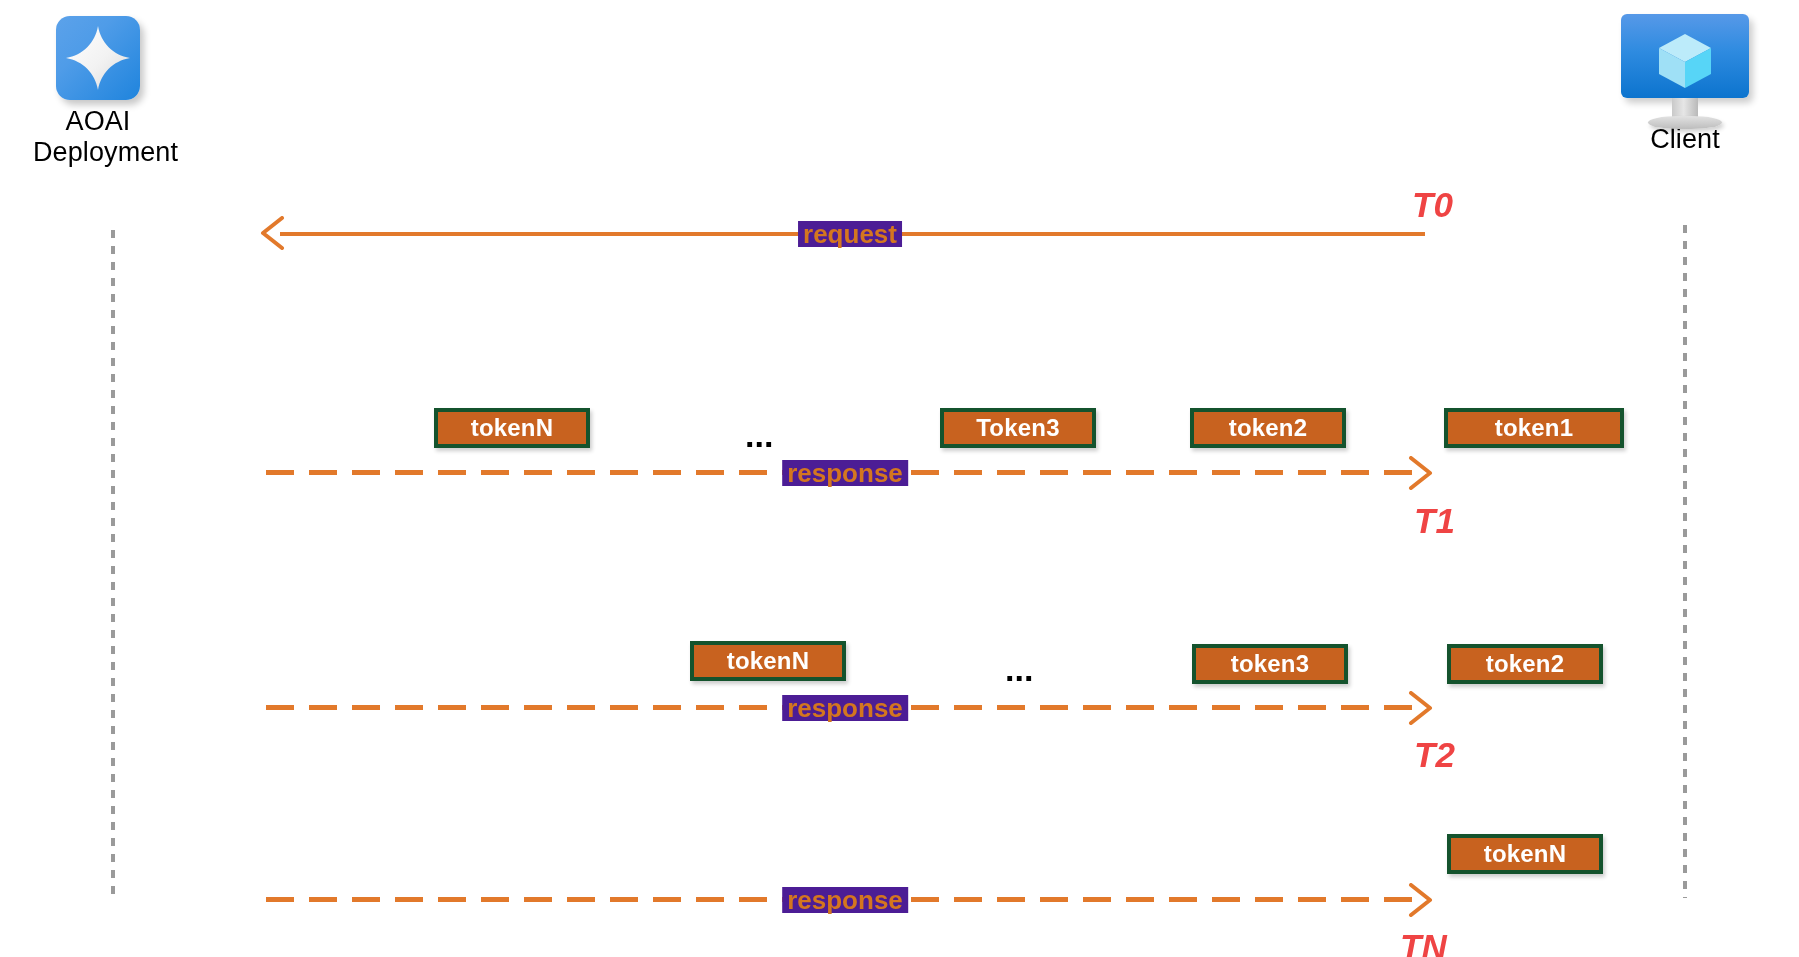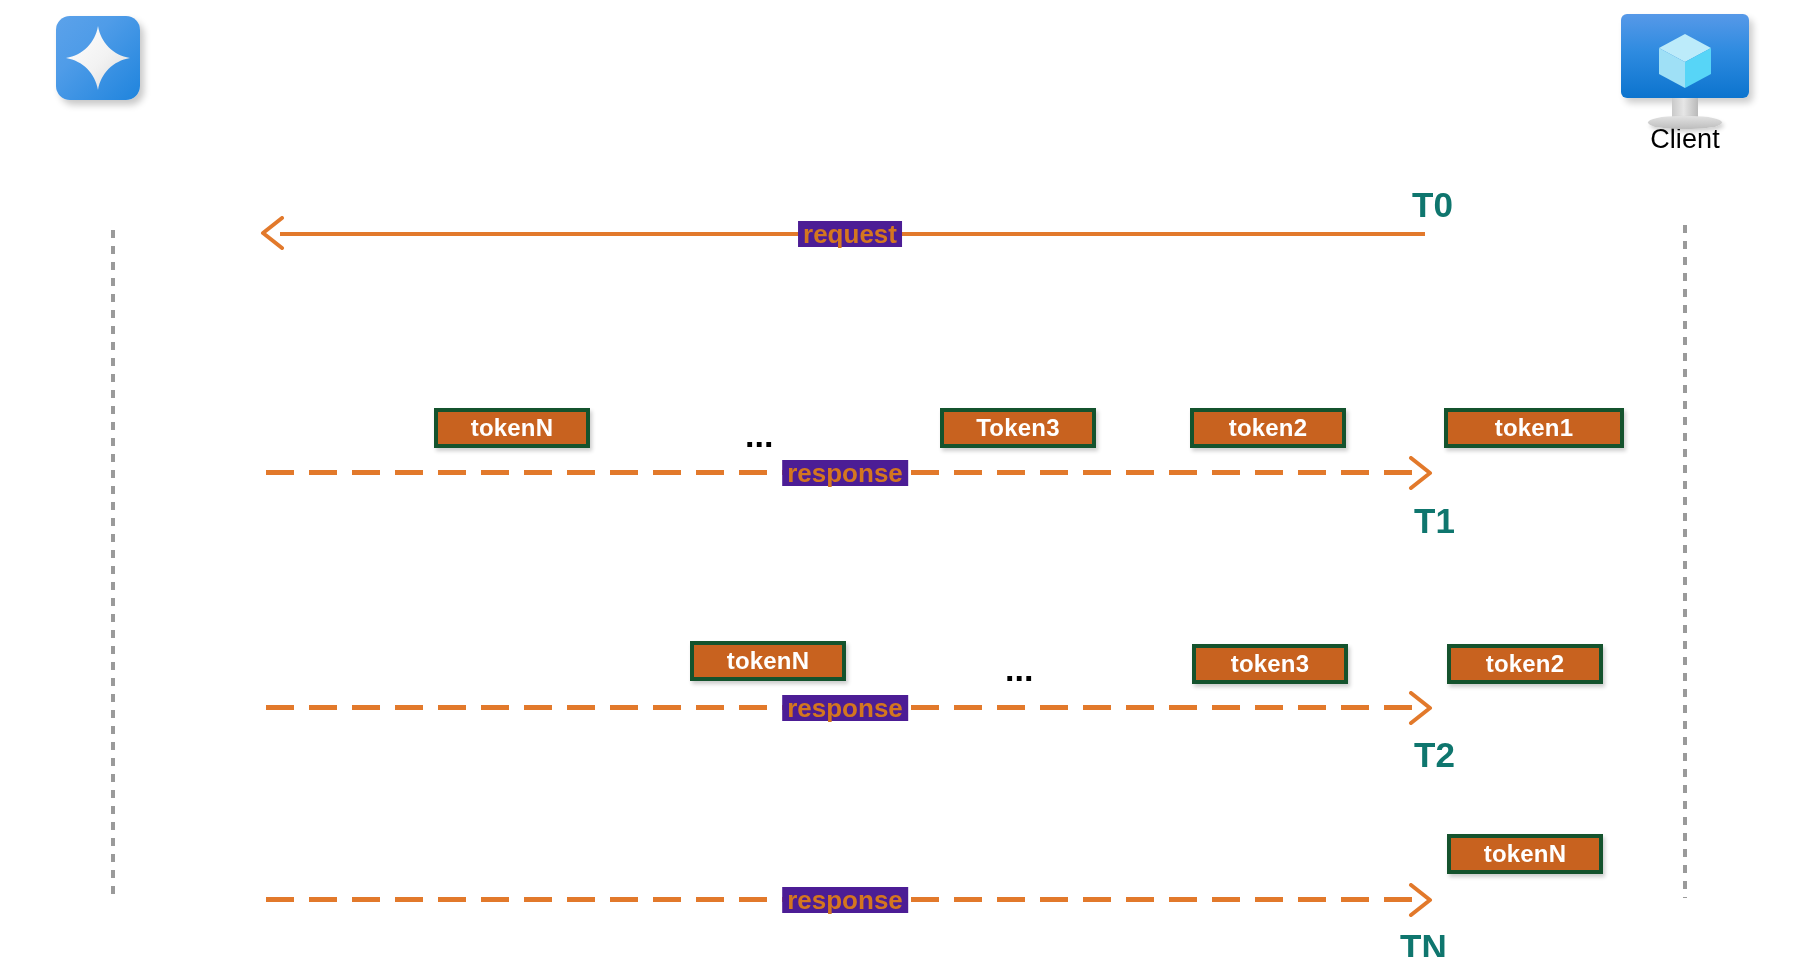--- a/index.html
+++ b/index.html
@@ -120,25 +120,26 @@
     background: #4c1d95;
     padding: 0 5px;
     line-height: 1;
     transform: translate(-50%, -50%);
     white-space: nowrap;
   }
 
   
   .time-marker {
     position: absolute;
-    color: #0f766e;
+    color: #ef4444;
     font-size: 35px;
     font-weight: bold;
     line-height: 1;
     white-space: nowrap;
+    font-style: italic;
   }
 
   
   .token-box {
     position: absolute;
     height: 40px;
     background: #C8621F;
     border: 4px solid #14532d;
     color: #ffffff;
     font-size: 24px;
@@ -170,20 +171,22 @@
         <defs>
           <linearGradient id="sparkGrad" x1="0" y1="0" x2="1" y2="1">
             <stop offset="0%" stop-color="#ffffff"></stop>
             <stop offset="55%" stop-color="#f2f2f2"></stop>
             <stop offset="100%" stop-color="#d7d7d7"></stop>
           </linearGradient>
         </defs>
         <path d="M42 10 C45 27 57 39 74 42 C57 45 45 57 42 74 C39 57 27 45 10 42 C27 39 39 27 42 10 Z" fill="url(#sparkGrad)"></path>
       </svg>
     </div>
+    <div class="actor-label">AOAI
+Deployment</div>
   </div>
 
   <div class="actor" style="left:1621px; top:14px; width:128px;">
     <div class="client-monitor">
       <svg width="128" height="84" viewBox="0 0 128 84" aria-hidden="true">
 
         <polygon points="64,20 90,34 64,48 38,34" fill="#BCEBFA"></polygon>
         <polygon points="38,34 64,48 64,74 38,60" fill="#9FE0F6"></polygon>
         <polygon points="90,34 90,60 64,74 64,48" fill="#57D5F7"></polygon>
       </svg>

